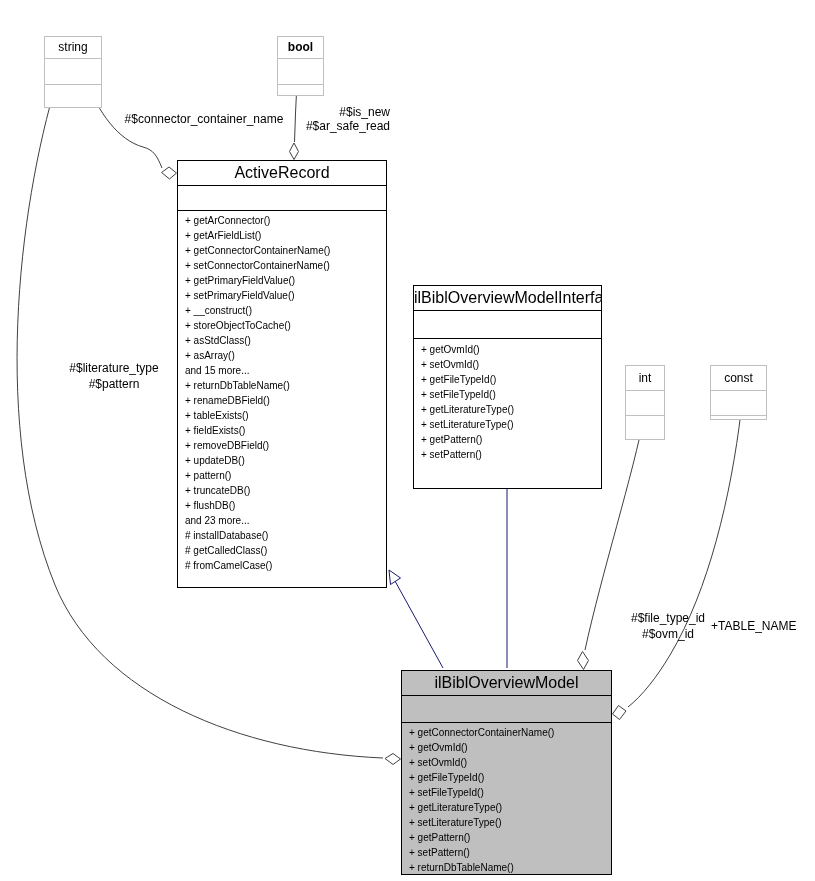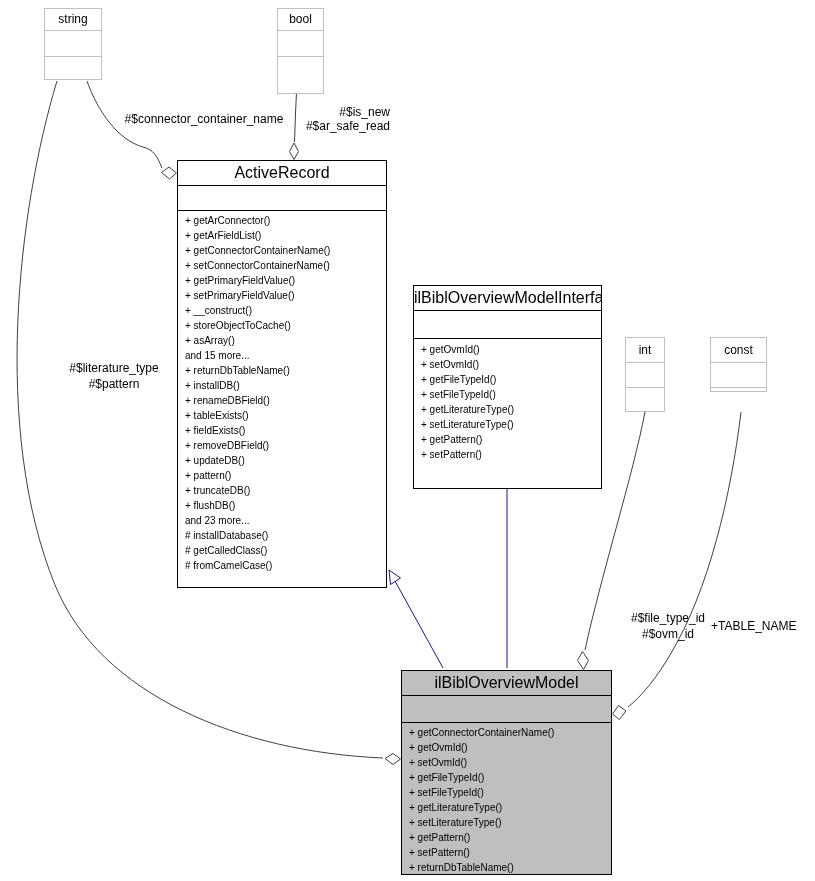--- a/index.html
+++ b/index.html
@@ -8,21 +8,21 @@
     font-family:"Liberation Sans","DejaVu Sans",sans-serif;color:#000;
   }
   #edges{position:absolute;left:0;top:0;width:815px;height:881px;}
   .uml-box{
     position:absolute;box-sizing:border-box;background:#ffffff;border:1px solid #000;
     display:flex;flex-direction:column;
   }
   .uml-box.filled{background:#bfbfbf;}
   .prim-box{
     position:absolute;box-sizing:border-box;background:#ffffff;border:1px solid #c0c0c0;
-    display:flex;flex-direction:column;
+    display:flex;flex-direction:column;margin-top:28px;
   }
   .uml-title{
     flex:0 0 auto;height:25px;line-height:24px;text-align:center;
     font-size:16px;border-bottom:1px solid #000;box-sizing:border-box;white-space:nowrap;overflow:hidden;
   }
   .prim-title{
     flex:0 0 auto;height:22px;line-height:21px;text-align:center;font-size:12px;
     border-bottom:1px solid #c0c0c0;box-sizing:border-box;
   }
   .prim-row{flex:0 0 auto;height:26px;border-bottom:1px solid #c0c0c0;box-sizing:border-box;}
@@ -67,21 +67,21 @@
     <path d="M 507 668 L 507 478" fill="none" stroke="#191970" stroke-width="1"></path>
     <polygon points="507,464.5 501.5,477.5 512.5,477.5" fill="#ffffff" stroke="#191970" stroke-width="1"></polygon>
   </svg>
 
   <div class="prim-box" style="left:44px;top:8px;width:58px;height:72px;">
     <div class="prim-title">string</div>
     <div class="prim-row"></div>
     <div class="prim-row last"></div>
   </div>
 
-  <div class="prim-box" style="left:277px;top:8px;width:47px;height:86px;">
+  <div class="prim-box" style="left:277px;top:8px;width:47px;height:60px;font-weight:bold;">
     <div class="prim-title">bool</div>
     <div class="prim-row"></div>
     <div class="prim-row last"></div>
   </div>
 
   <div class="prim-box" style="left:625px;top:337px;width:40px;height:75px;">
     <div class="prim-title" style="height:25px;line-height:24px;">int</div>
     <div class="prim-row" style="height:25px;"></div>
     <div class="prim-row last"></div>
   </div>
@@ -97,24 +97,24 @@
     <div class="uml-attrs" style="height:25px;"></div>
     <div class="uml-methods">
         <div class="uml-line">+ getArConnector()</div>
         <div class="uml-line">+ getArFieldList()</div>
         <div class="uml-line">+ getConnectorContainerName()</div>
         <div class="uml-line">+ setConnectorContainerName()</div>
         <div class="uml-line">+ getPrimaryFieldValue()</div>
         <div class="uml-line">+ setPrimaryFieldValue()</div>
         <div class="uml-line">+ __construct()</div>
         <div class="uml-line">+ storeObjectToCache()</div>
+        <div class="uml-line">+ asStdClass()</div>
         <div class="uml-line">+ asArray()</div>
         <div class="uml-line">and 15 more...</div>
         <div class="uml-line">+ returnDbTableName()</div>
-        <div class="uml-line">+ installDB()</div>
         <div class="uml-line">+ renameDBField()</div>
         <div class="uml-line">+ tableExists()</div>
         <div class="uml-line">+ fieldExists()</div>
         <div class="uml-line">+ removeDBField()</div>
         <div class="uml-line">+ updateDB()</div>
         <div class="uml-line">+ pattern()</div>
         <div class="uml-line">+ truncateDB()</div>
         <div class="uml-line">+ flushDB()</div>
         <div class="uml-line">and 23 more...</div>
         <div class="uml-line"># installDatabase()</div>

